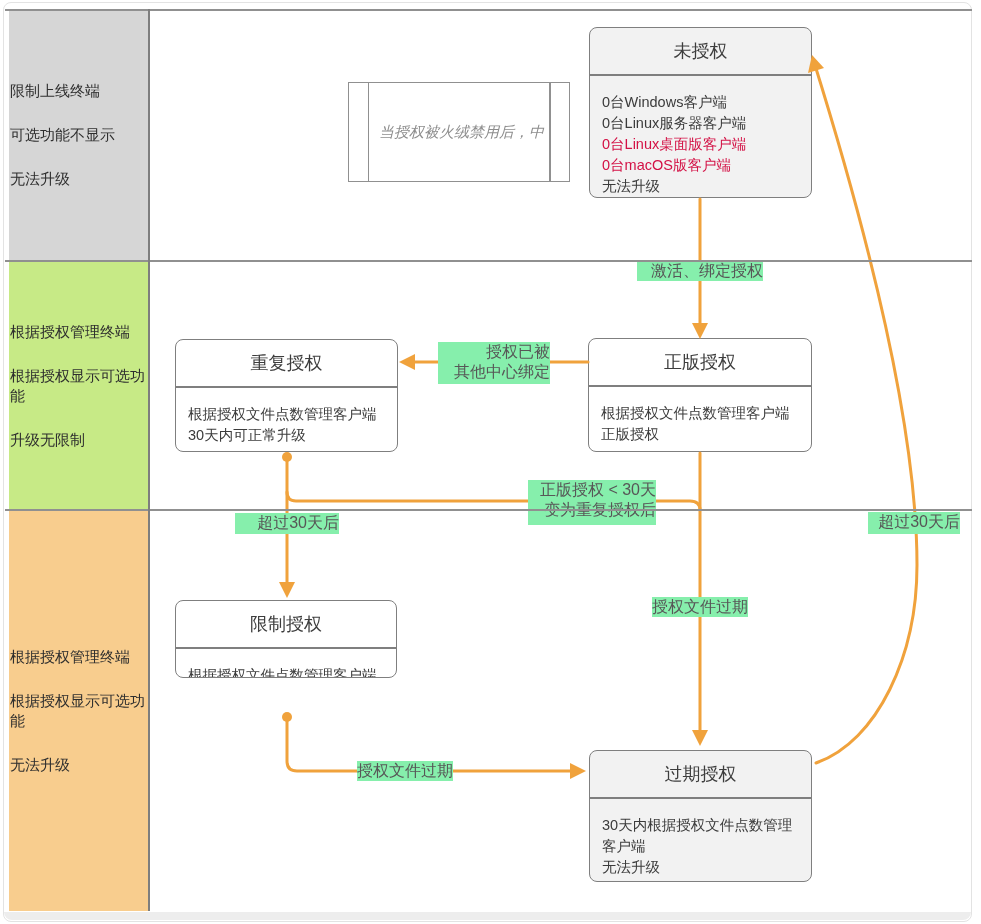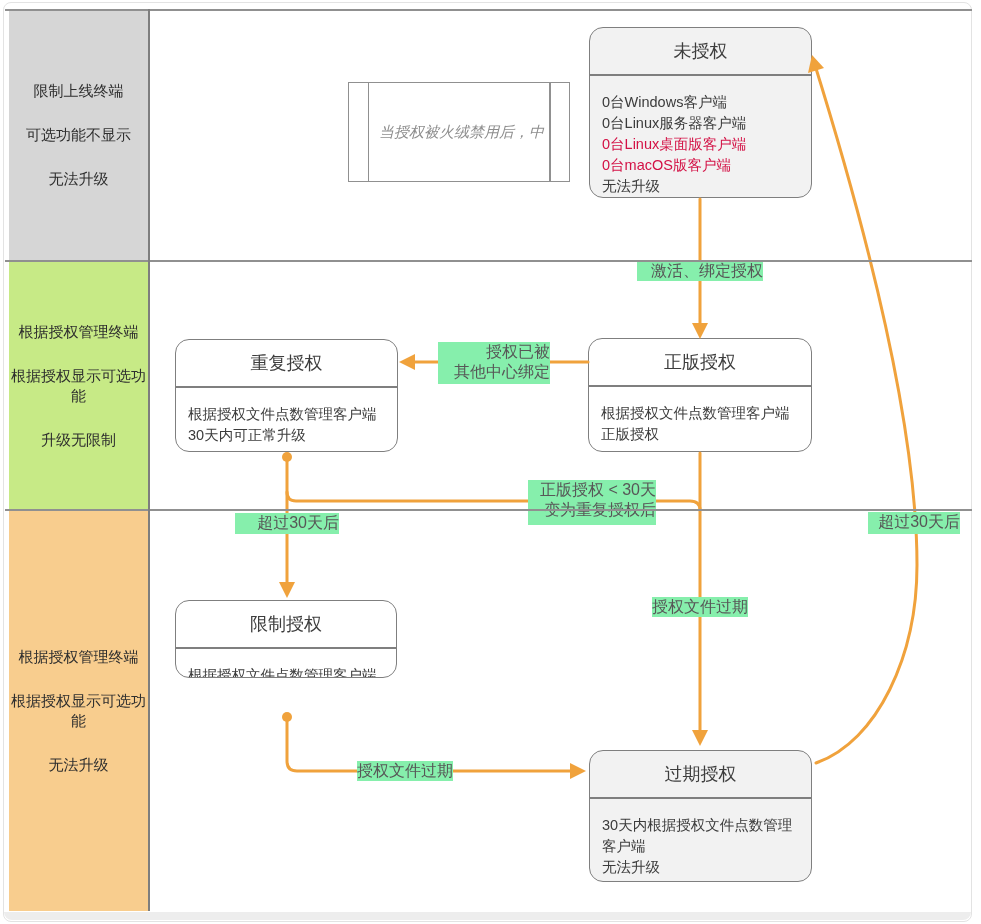--- a/index.html
+++ b/index.html
@@ -7,34 +7,34 @@
     width:981px;height:924px;position:relative;overflow:hidden;background:#ffffff;
     font-family:"Liberation Sans","DejaVu Sans",sans-serif;
   }
   
   .card{position:absolute;left:3px;top:2px;width:967px;height:918px;
         border:1px solid #e3e3e3;border-radius:8px;background:#ffffff;z-index:0;}
   .bottom-strip{position:absolute;left:4px;top:912px;width:967px;height:8px;
         background:#ededed;border-radius:0 0 8px 8px;z-index:1;}
   
   .lane{position:absolute;left:9px;width:139px;display:flex;flex-direction:column;
-        justify-content:center;align-items:center;text-align:center;gap:24px;
+        justify-content:center;align-items:center;text-align:left;gap:24px;
         font-size:15px;line-height:20px;color:#2e2e2e;z-index:2;}
   .lane-gray  {top:10px;height:250px;background:#d6d6d6;}
   .lane-green {top:262px;height:247px;background:#c7ea86;}
   .lane-orange{top:511px;height:400px;background:#f8cd8e;}
   .lane div{width:137px;}
   .hline{position:absolute;left:5px;width:967px;background:#909090;z-index:60;}
   .hline-top{top:9px;height:1.5px;}
   .hline-mid1{top:259.5px;height:2px;}
   .hline-mid2{top:508.5px;height:2px;}
   .vline-lane{position:absolute;left:148px;top:9px;width:1.5px;height:902px;
         background:#7e7e7e;z-index:61;}
   
-  .node{position:absolute;border:1.5px solid #7f7f7f;border-radius:14px;
+  .node{position:absolute;border:1.5px solid #7f7f7f;border-radius:8px;
         background:#ffffff;box-sizing:border-box;z-index:3;overflow:hidden;}
   .node.gray{background:#f2f2f2;}
   .node-title{height:46px;display:flex;align-items:center;justify-content:center;
         border-bottom:2px solid #7f7f7f;font-size:18px;color:#3d3d3d;}
   .node-body{padding:16px 12px;font-size:14.5px;line-height:21px;color:#3b3b3b;}
   .node-body .red{color:#d31145;}
   
   .note{position:absolute;left:348px;top:82px;width:222px;height:100px;
         border:1.5px solid #909090;background:#ffffff;box-sizing:border-box;z-index:3;padding-left:8px;}
   .note .bar{position:absolute;top:0;width:1.5px;height:100%;background:#909090;}

